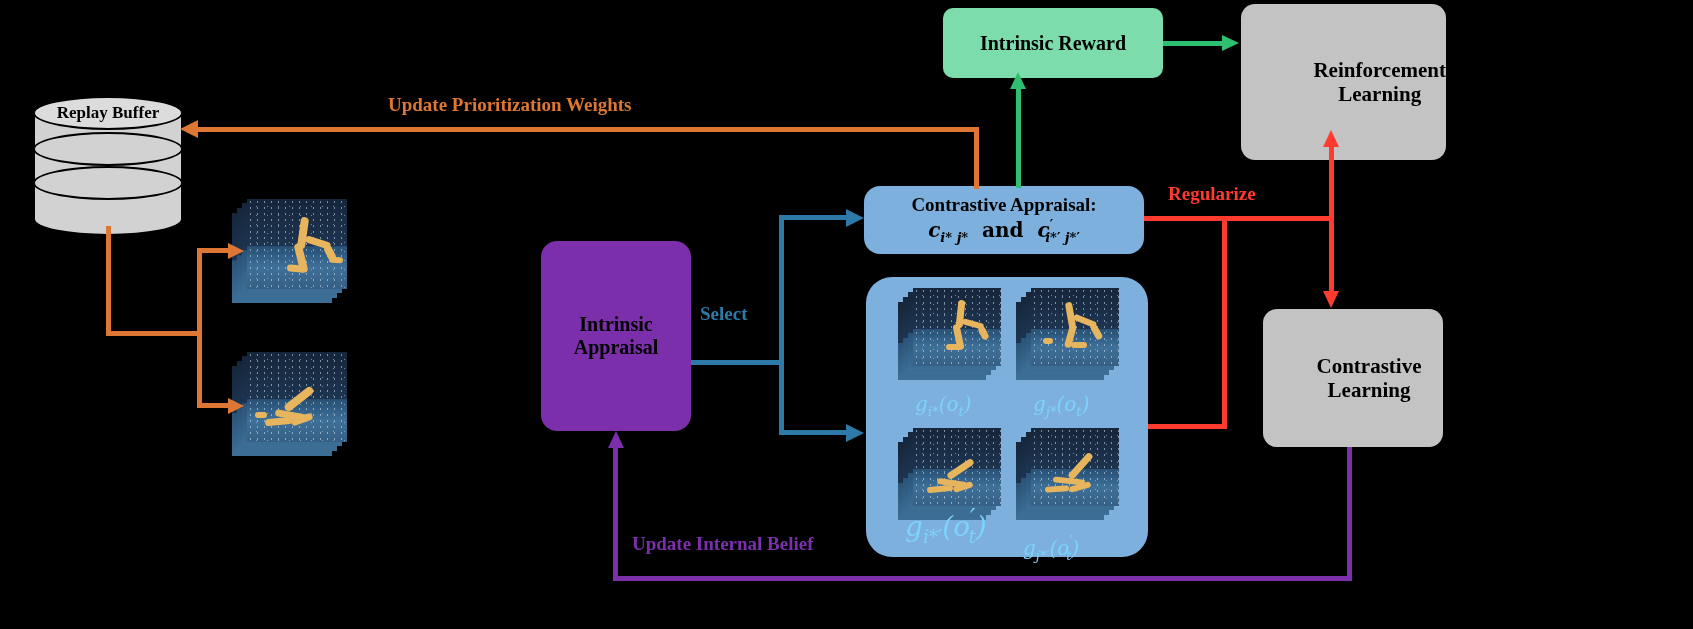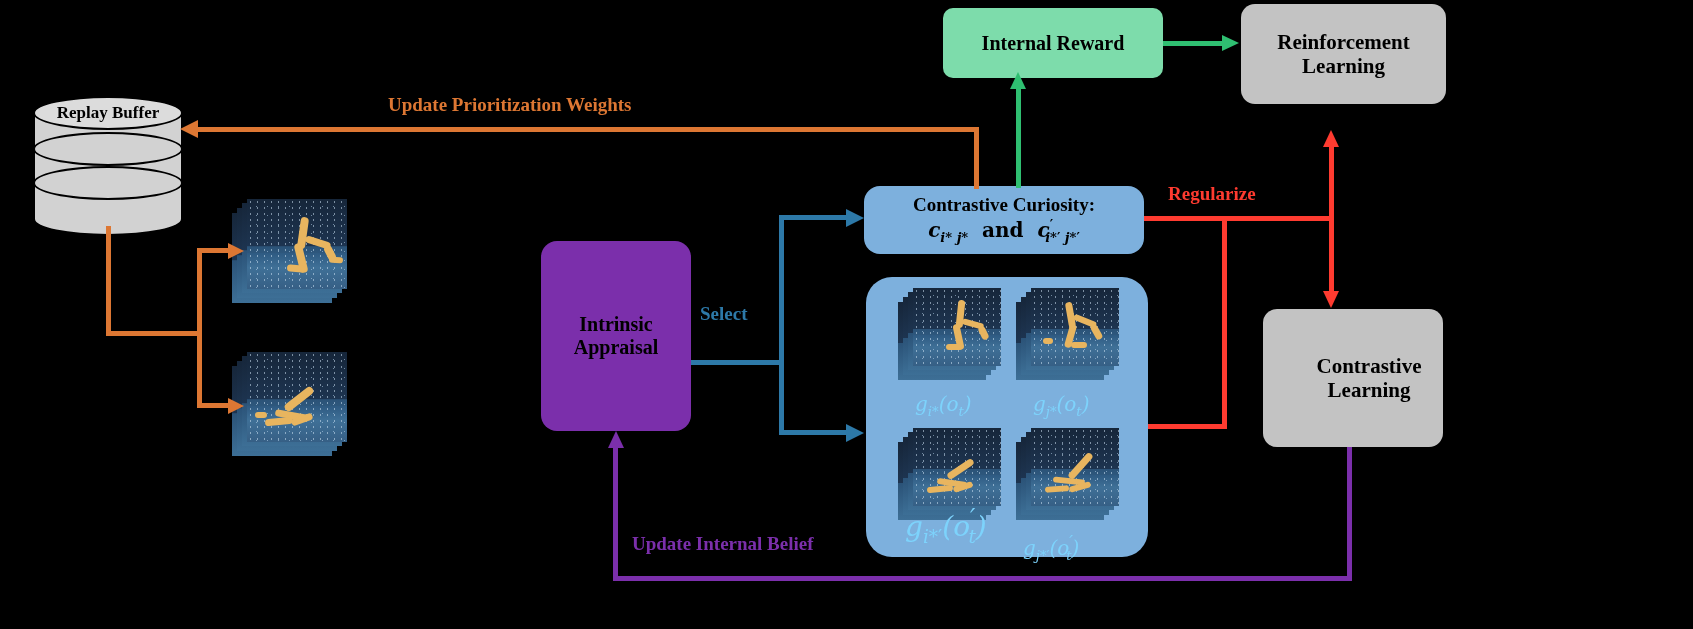--- a/index.html
+++ b/index.html
@@ -175,21 +175,21 @@
   </div>
 
   <div class="node node-purple" style="left:541px; top:241px; width:150px; height:190px; font-size:20px;">
     <div>
       <div>Intrinsic</div>
       <div>Appraisal</div>
     </div>
   </div>
 
   <div class="node node-blue" style="left:864px; top:186px; width:280px; height:68px; flex-direction:column; gap:2px;">
-    <div style="font-size:19px;">Contrastive Curiosity:</div>
+    <div style="font-size:19px;">Contrastive Appraisal:</div>
     <div class="formula">
       <i>c</i><sub><i>i</i><span class="up">*</span><i> j</i><span class="up">*</span></sub>
       &nbsp;<b>and</b>&nbsp;
       <i>c</i><sup>′</sup><sub style="margin-left:-8px;"><i>i</i><span class="up">*′</span><i> j</i><span class="up">*′</span></sub>
     </div>
   </div>
 
   <div class="node node-bluepanel" style="left:866px; top:277px; width:282px; height:280px;"></div>
 
   <div class="obs-stack" style="left:898px; top:288px; width:104px; height:92px;">
@@ -265,24 +265,24 @@
         <div class="limb" style="left:14px;top:58px;width:24px;height:6px;transform:rotate(-4deg);"></div>
         <div class="limb" style="left:38px;top:56px;width:22px;height:6px;transform:rotate(-16deg);"></div>
       </div>
     </div>
   </div>
   <div class="grid-label" style="left:1023px; top:532px; font-size:20px;">
     <i>g</i><sub><i>j</i><span class="up">*′</span></sub>(<i>o</i><sup>′</sup><sub style="margin-left:-7px;"><i>t</i></sub>)
   </div>
 
   <div class="node node-green" style="left:943px; top:8px; width:220px; height:70px; font-size:20px;">
-    <span>Internal Reward</span>
-  </div>
-
-  <div class="node node-gray" style="left:1241px; top:4px; width:205px; height:100px; font-size:21px;">
+    <span>Intrinsic Reward</span>
+  </div>
+
+  <div class="node node-gray" style="left:1241px; top:4px; width:205px; height:156px; font-size:21px;justify-content:flex-end;">
     <div>
       <div>Reinforcement</div>
       <div>Learning</div>
     </div>
   </div>
 
   <div class="node node-gray" style="left:1263px; top:309px; width:180px; height:138px; font-size:21px;padding-left:32px;">
     <div>
       <div>Contrastive</div>
       <div>Learning</div>

